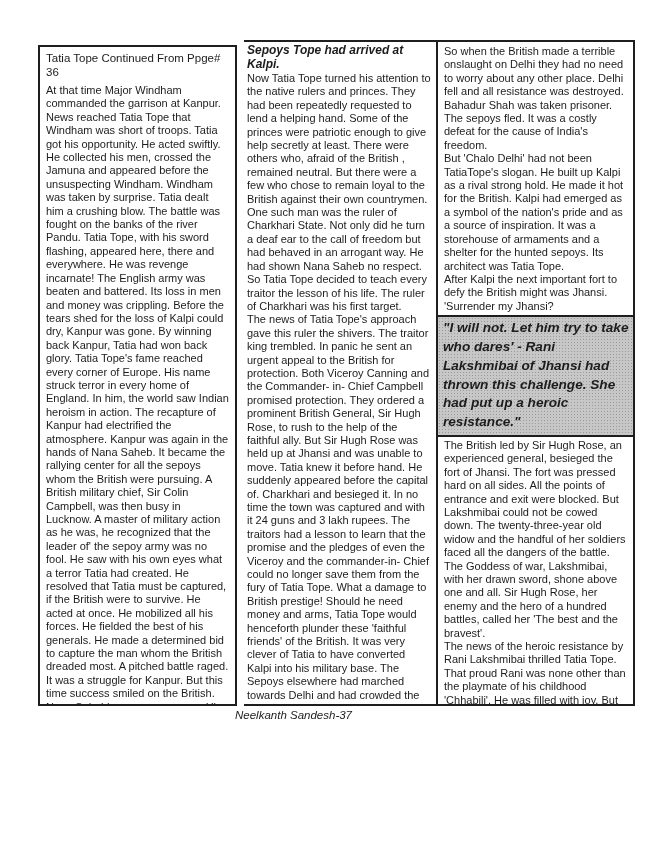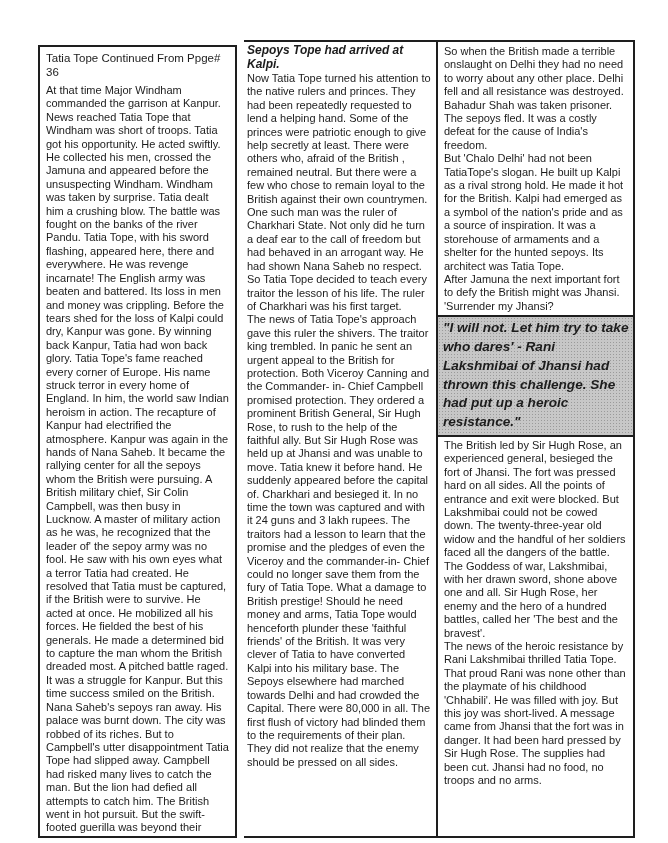--- a/index.html
+++ b/index.html
@@ -7,21 +7,21 @@
     position:relative;
     width:668px; height:843px;
     background:#ffffff;
     font-family:"Liberation Sans","DejaVu Sans",sans-serif;
     color:#1c1c1c;
     overflow:hidden;
   }
   .row {
     display:flex;
     margin:40px 0 0 38px;
-    width:597px; height:798px;
+    width:597px; height:666px;
     align-items:stretch;
   }
   .col { box-sizing:border-box; overflow:hidden; }
   .col-1 {
     width:199px; margin-top:5px; margin-right:7px;
     border:2px solid #1e1e1e;
     padding:4px 6px 4px 6px;
   }
   .col-2 {
     width:192px;
@@ -69,21 +69,21 @@
 
     <div class="col col-2">
       <p class="head-2">Sepoys Tope had arrived at Kalpi.</p>
       <p>Now Tatia Tope turned his attention to the native rulers and princes. They had been repeatedly requested to lend a helping hand. Some of the princes were patriotic enough to give help secretly at least. There were others who, afraid of the British , remained neutral. But there were a few who chose to remain loyal to the British against their own countrymen. One such man was the ruler of Charkhari State. Not only did he turn a deaf ear to the call of freedom but had behaved in an arrogant way. He had shown Nana Saheb no respect. So Tatia Tope decided to teach every traitor the lesson of his life. The ruler of Charkhari was his first target.</p>
       <p>The news of Tatia Tope's approach gave this ruler the shivers. The traitor king trembled. In panic he sent an urgent appeal to the British for protection. Both Viceroy Canning and the Commander- in- Chief Campbell promised protection. They ordered a prominent British General, Sir Hugh Rose, to rush to the help of the faithful ally. But Sir Hugh Rose was held up at Jhansi and was unable to move. Tatia knew it before hand. He suddenly appeared before the capital of. Charkhari and besieged it. In no time the town was captured and with it 24 guns and 3 lakh rupees. The traitors had a lesson to learn  that the promise and the pledges of even the Viceroy and the commander-in- Chief could no longer save them from the fury of Tatia Tope. What a damage to British prestige! Should he need money and arms, Tatia Tope would henceforth plunder these 'faithful friends' of the British. It was very clever of Tatia to have converted Kalpi into his military base. The Sepoys elsewhere had marched towards Delhi and had crowded the Capital. There were 80,000 in all. The first flush of victory had blinded them to the requirements of their plan. They did not realize that the enemy should be pressed on all sides.</p>
     </div>
 
     <div class="col col-3">
       <p>So when the British made a terrible onslaught on Delhi they had no need to worry about any other place. Delhi fell and all resistance was destroyed. Bahadur Shah was taken prisoner. The sepoys fled. It was a costly defeat for the cause of India's freedom.</p>
       <p>But 'Chalo Delhi' had not been TatiaTope's slogan. He built up Kalpi as a rival strong hold. He made it hot for the British. Kalpi had emerged as a symbol of the nation's pride and as a source of inspiration. It was a storehouse of armaments and a shelter for the hunted sepoys. Its architect was Tatia Tope.</p>
-      <p>After Jamuna the next important fort to defy the British might was Jhansi. 'Surrender my Jhansi?</p>
+      <p>After Kalpi the next important fort to defy the British might was Jhansi. 'Surrender my Jhansi?</p>
       <div class="quote-block">
         <p>"I will not. Let him try to take who dares' - Rani Lakshmibai of Jhansi had thrown this challenge. She had put up a heroic resistance."</p>
       </div>
       <p>The British led by Sir Hugh Rose, an experienced general, besieged the fort of Jhansi. The fort was pressed hard on all sides. All the points of entrance and exit were blocked. But Lakshmibai could not be cowed down. The twenty-three-year old widow and the handful of her soldiers faced all the dangers of the battle. The Goddess of war, Lakshmibai, with her drawn sword, shone above one and all. Sir Hugh Rose, her enemy and the hero of a hundred battles, called her 'The best and the bravest'.</p>
       <p>The news of the heroic resistance by Rani Lakshmibai thrilled Tatia Tope. That proud Rani was none other than the playmate of his childhood 'Chhabili'. He was filled with joy. But this joy was short-lived. A message came from Jhansi that the fort was in danger. It had been hard pressed by Sir Hugh Rose. The supplies had been cut. Jhansi had no food, no troops and no arms.</p>
 
     </div>
 
   </div>
 

